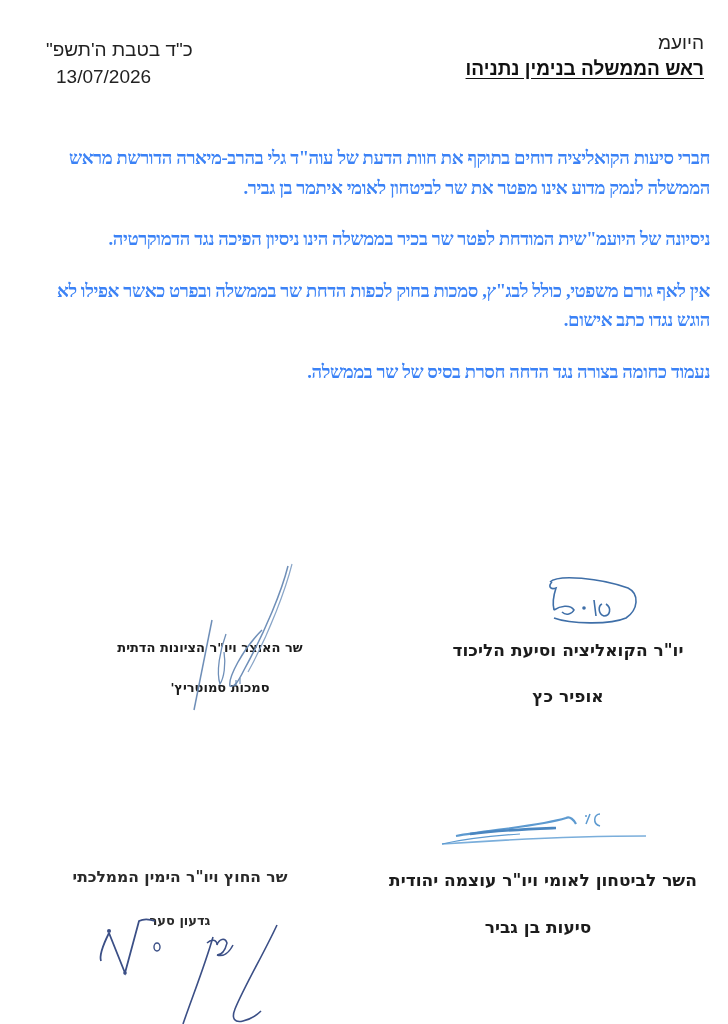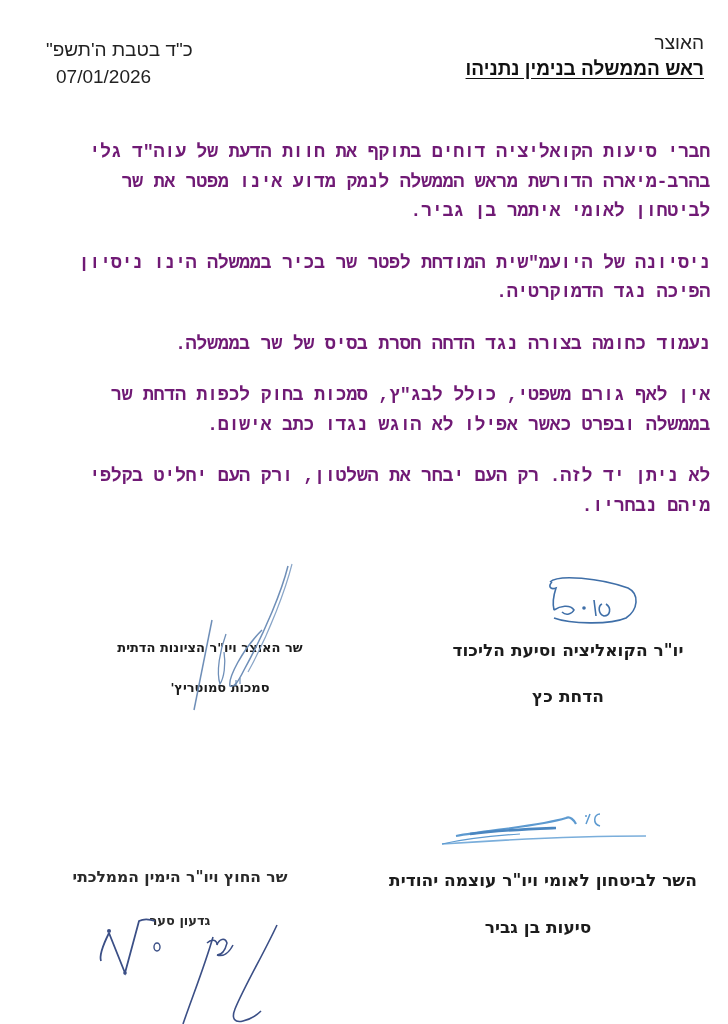--- a/index.html
+++ b/index.html
@@ -48,27 +48,27 @@
       line-height: 27px;
       color: #222;
     }
     .dateblock div { text-align: left; direction: rtl; }
     .dateblock .greg { direction: ltr; text-align: left; padding-left: 10px; }
 
     
     .body-text {
       right: 18px;
       left: 48px;
-      top: 138px;
-      font-family: Liberation Mono, monospace;
+      top: 144px;
+      font-family: Liberation Serif, serif;
       font-weight: bold;
       font-size: 18.5px;
       line-height: 29.5px;
       text-align: right;
-      color: #701a75;
+      color: #3b82f6;
       letter-spacing: -0.4px;
     }
     .body-text p {
       margin: 0 0 22px 0;
     }
 
     
     .sig-title {
       font-family: "DejaVu Sans", "Liberation Sans", sans-serif;
       font-weight: bold;
@@ -90,45 +90,44 @@
 
     svg.signature {
       position: absolute;
       overflow: visible;
     }
   </style>
 </head>
 <body>
 
 <div class="abs addressee">
-  <div class="greeting">האוצר</div>
+  <div class="greeting">היועמ</div>
   <div class="recipient">ראש הממשלה בנימין נתניהו</div>
 </div>
 
 <div class="abs dateblock">
   <div>כ"ד בטבת ה'תשפ"</div>
-  <div class="greg">07/01/2026</div>
+  <div class="greg">13/07/2026</div>
 </div>
 
 <div class="abs body-text">
   <p>חברי סיעות הקואליציה דוחים בתוקף את חוות הדעת של עוה"ד גלי בהרב-מיארה הדורשת מראש הממשלה לנמק מדוע אינו מפטר את שר לביטחון לאומי איתמר בן גביר.</p>
   <p>ניסיונה של היועמ"שית המודחת לפטר שר בכיר בממשלה הינו ניסיון הפיכה נגד הדמוקרטיה.</p>
+  <p>אין לאף גורם משפטי, כולל לבג"ץ, סמכות בחוק לכפות הדחת שר בממשלה ובפרט כאשר אפילו לא הוגש נגדו כתב אישום.</p>
   <p>נעמוד כחומה בצורה נגד הדחה חסרת בסיס של שר בממשלה.</p>
-  <p>אין לאף גורם משפטי, כולל לבג"ץ, סמכות בחוק לכפות הדחת שר בממשלה ובפרט כאשר אפילו לא הוגש נגדו כתב אישום.</p>
-  <p>לא ניתן יד לזה. רק העם יבחר את השלטון, ורק העם יחליט בקלפי מיהם נבחריו.</p>
 </div>
 
 <svg class="signature" style="left:540px; top:570px;" width="110" height="60" viewBox="0 0 110 60">
   <path d="M10,12 C18,4 60,8 88,18 C100,24 98,40 86,48 C70,55 30,54 14,48" fill="none" stroke="#3f6fa8" stroke-width="1.6"></path>
   <path d="M12,12 C8,16 10,20 16,18 C14,24 12,32 14,40 M14,40 C20,36 30,34 34,40 C32,44 26,46 22,42" fill="none" stroke="#3f6fa8" stroke-width="1.6"></path>
   <circle cx="44" cy="38" r="1.8" fill="#3f6fa8"></circle>
   <path d="M54,30 L56,46 M62,34 C58,36 58,44 64,46 C70,46 72,38 66,34" fill="none" stroke="#3f6fa8" stroke-width="1.6"></path>
 </svg>
 <div class="abs sig-title sig-ohana-title">יו"ר הקואליציה וסיעת הליכוד</div>
-<div class="abs sig-title sig-ohana-name">הדחת כץ</div>
+<div class="abs sig-title sig-ohana-name">אופיר כץ</div>
 
 <div class="abs sig-title sig-smotrich-title">שר האוצר ויו"ר הציונות הדתית</div>
 <div class="abs sig-title sig-smotrich-name">סמכות סמוטריץ'</div>
 <svg class="signature" style="left:170px; top:560px;" width="130" height="160" viewBox="0 0 130 160">
   <path d="M118,6 C112,30 96,70 74,110 C68,122 64,128 60,126 C58,118 72,90 92,70" fill="none" stroke="#6f8fb8" stroke-width="1.5"></path>
   <path d="M122,4 C116,28 100,72 78,112" fill="none" stroke="#8aa6c8" stroke-width="1.2"></path>
   <path d="M42,60 C38,80 32,110 24,150" fill="none" stroke="#6f8fb8" stroke-width="1.5"></path>
   <path d="M56,74 C50,90 46,112 50,124 C54,118 56,104 54,92" fill="none" stroke="#6f8fb8" stroke-width="1.3"></path>
   <path d="M66,120 L66,126 M70,118 L70,124" fill="none" stroke="#6f8fb8" stroke-width="1.2"></path>
 </svg>

